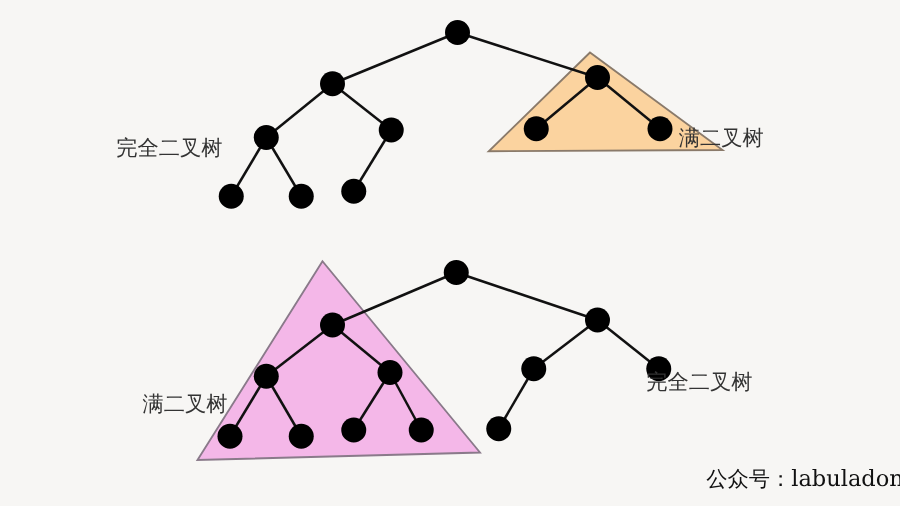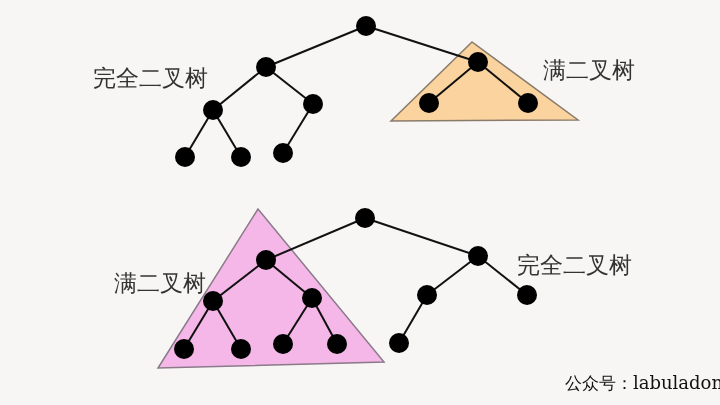--- a/index.html
+++ b/index.html
@@ -1,18 +1,18 @@
 <!DOCTYPE html>
 <html><head>
 <meta charset="utf-8">
 <style>
   html,body{margin:0;padding:0;}
   body{width:720px;height:405px;background:#f7f6f4;position:relative;overflow:hidden;font-family:"DejaVu Sans",sans-serif;}
   svg{position:absolute;left:0;top:0;}
-  .label{position:absolute;font-size:23px;color:#333;white-space:nowrap;}
+  .label{position:absolute;font-size:17px;color:#333;white-space:nowrap;margin-top:44px;}
   .footer{position:absolute;left:565px;top:372px;font-size:17px;color:#111;white-space:nowrap;}
   .footer .wm{position:absolute;left:35px;top:-14px;font-size:26px;font-weight:bold;color:#e0452b;-webkit-text-stroke:1px #222;letter-spacing:-1px;}
   .footer .acct{font-family:"DejaVu Serif",serif;font-size:18px;}
 </style>
 </head>
 <body>
 
 <svg width="720" height="405">
 
   <polygon points="472,42 391,121 578,120" fill="#fbd39f" stroke="#8a7a6a" stroke-width="1.5"></polygon>

